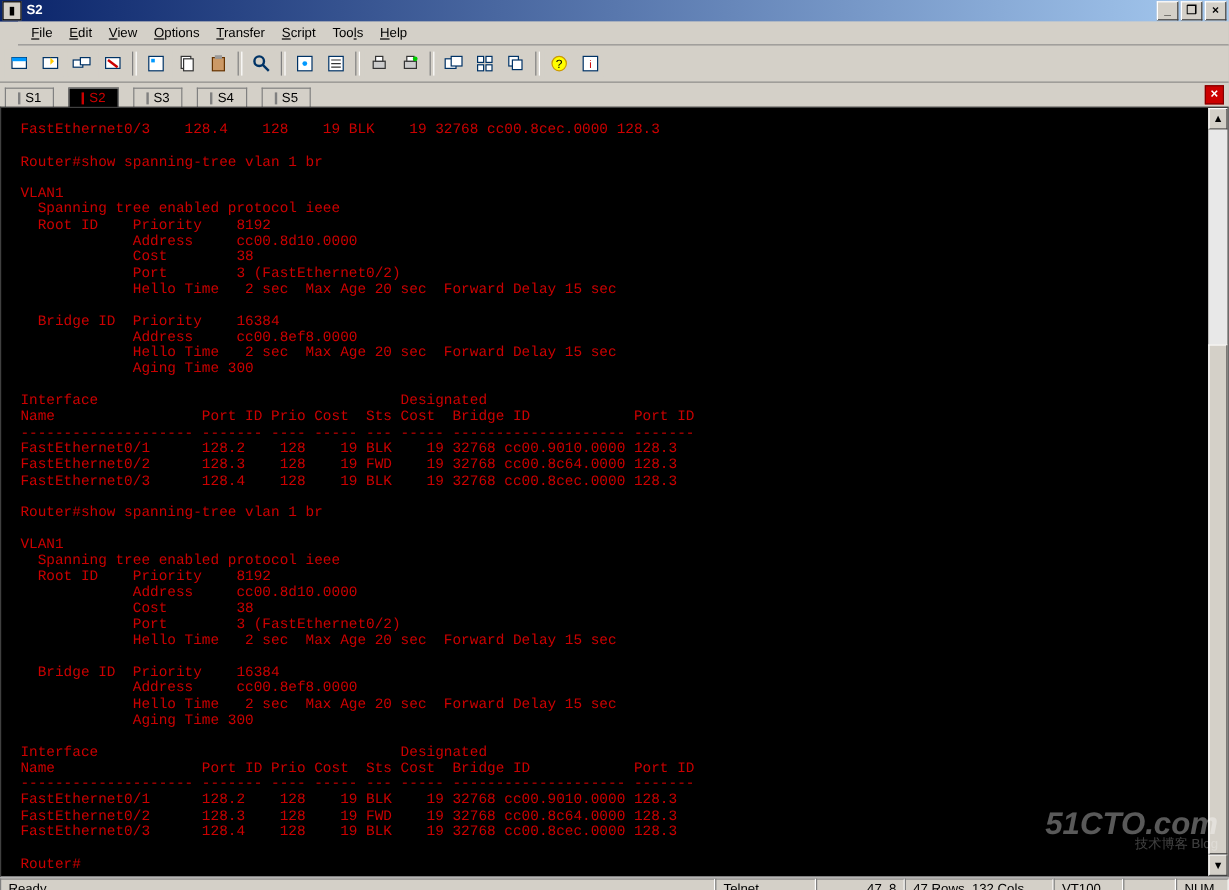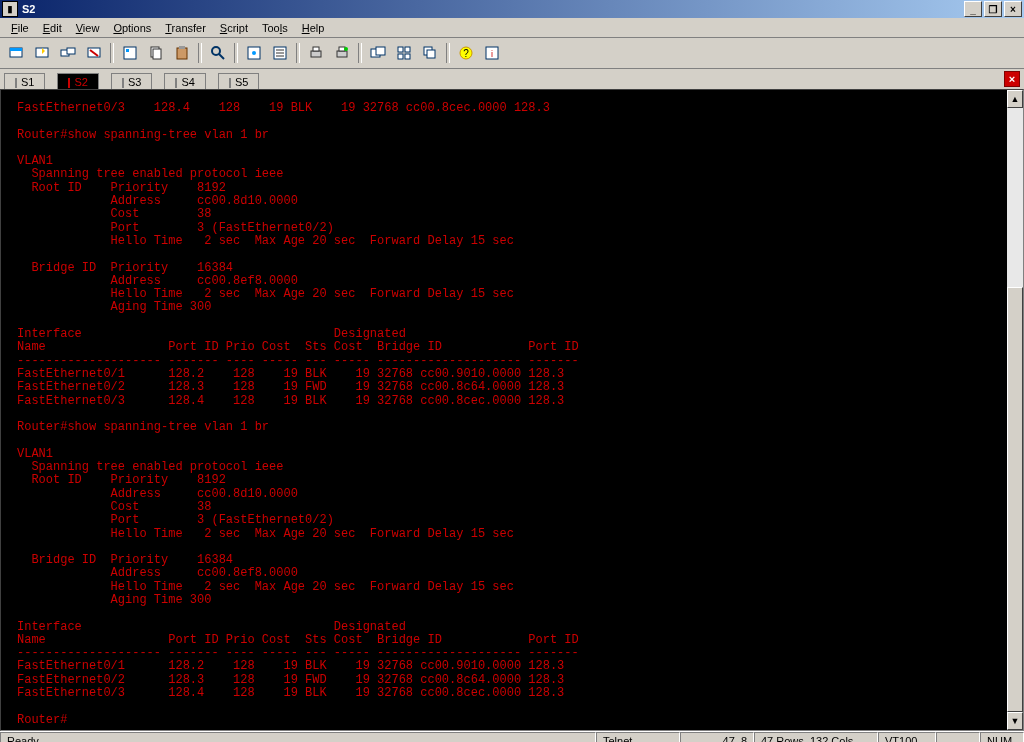--- a/index.html
+++ b/index.html
@@ -42,20 +42,21 @@
     font-family: Arial;
   }
   
   .menubar {
     height: 19px;
     background: #d4d0c8;
     display: flex;
     align-items: center;
     padding: 0 4px;
     border-bottom: 1px solid #808080;
+    margin-left: 15px;
   }
   .menu-item {
     padding: 2px 7px;
     cursor: default;
   }
   .menu-item .ul { text-decoration: underline; }
   
   .toolbar {
     height: 26px;
     background: #d4d0c8;
@@ -379,20 +380,24 @@
 FastEthernet0/3      128.4    128    19 BLK    19 32768 cc00.8cec.0000 128.3
 
 Router#</pre>
   <div class="scrollbar-v">
     <div class="sb-btn">▲</div>
     <div class="sb-track">
       <div class="sb-thumb"></div>
     </div>
     <div class="sb-btn">▼</div>
   </div>
+  <div class="watermark">
+    <div>51CTO.com</div>
+    <div class="sub">技术博客   Blog</div>
+  </div>
 </div>
 
 <div class="statusbar">
   <div class="status-cell wide">Ready</div>
   <div class="status-cell" style="width:70px">Telnet</div>
   <div class="status-cell" style="width:60px;text-align:right;justify-content:flex-end">47,   8</div>
   <div class="status-cell" style="width:110px">47 Rows, 132 Cols</div>
   <div class="status-cell" style="width:44px">VT100</div>
   <div class="status-cell" style="width:30px"></div>
   <div class="status-cell" style="width:30px">NUM</div>

